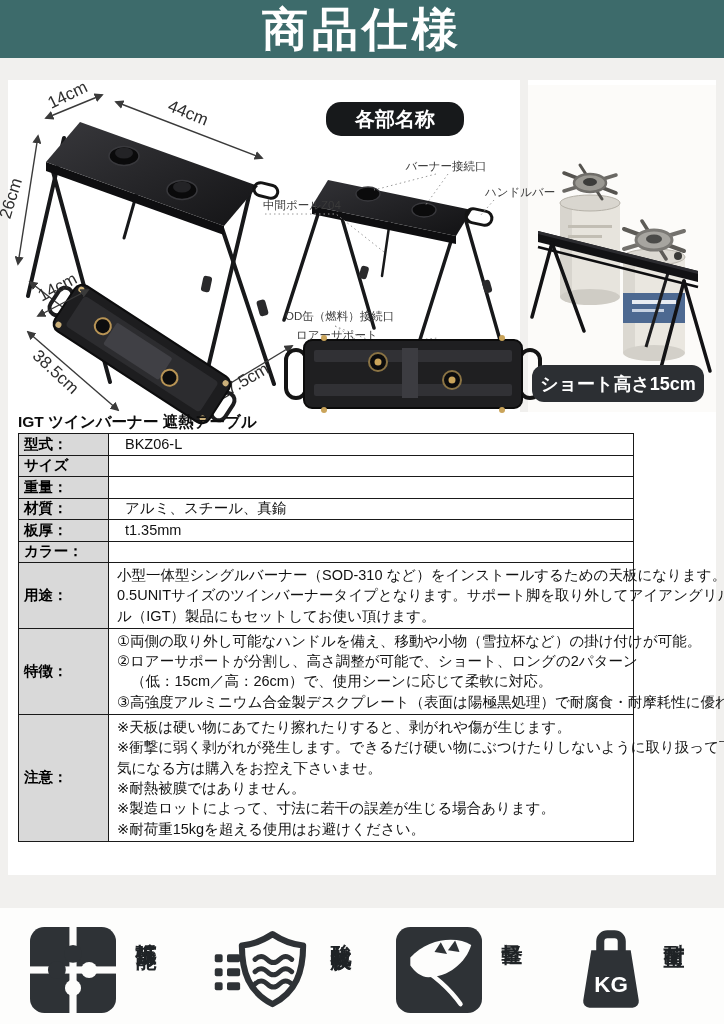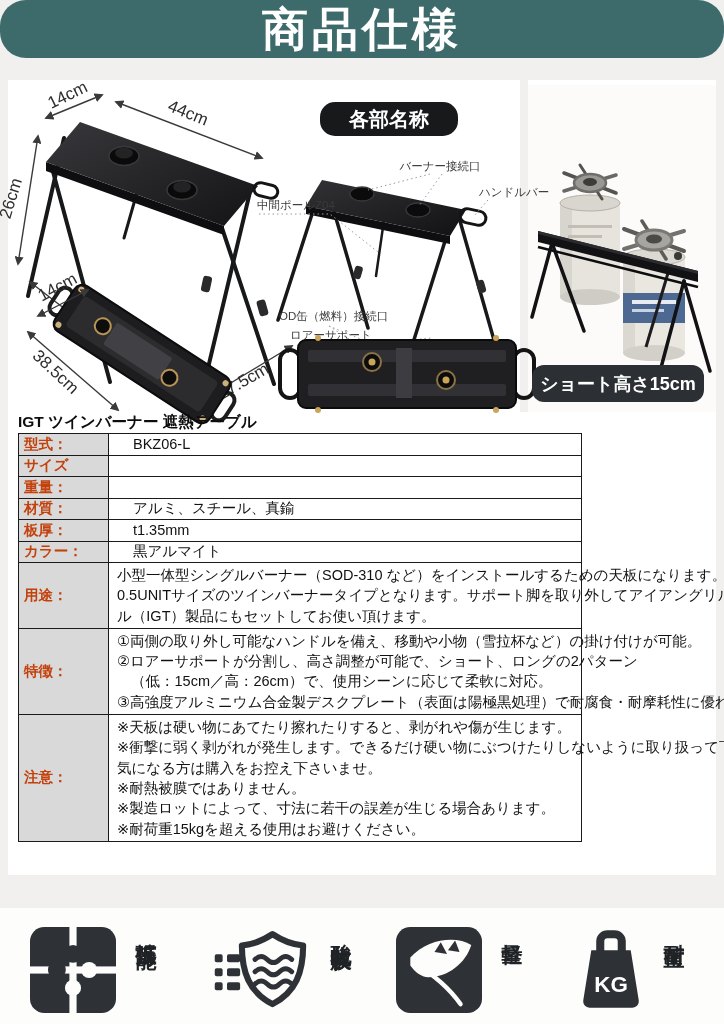--- a/index.html
+++ b/index.html
@@ -1,47 +1,47 @@
 <!DOCTYPE html>
 <html><head>
 <meta charset="utf-8">
 <style>
   html,body{margin:0;padding:0;}
   body{font-family:"Liberation Sans","DejaVu Sans",sans-serif;background:#e9e8e6;}
   .page{position:relative;width:724px;height:1024px;background:#f1f0ee;overflow:hidden;margin:0 auto;}
 
   
   .hdr{position:absolute;left:0;top:0;width:724px;height:58px;background:#3d6b6b;
-       display:flex;align-items:center;justify-content:center;border-radius:26px;}
+       display:flex;align-items:center;justify-content:center;}
   .hdr h1{margin:0;color:#fff;font-size:46px;font-weight:bold;letter-spacing:4px;line-height:1;}
 
   
   .content-bg{position:absolute;left:8px;top:80px;width:708px;height:795px;background:#ffffff;}
   .panel-divider{position:absolute;left:520px;top:80px;width:8px;height:332px;background:#f1f0ee;}
   .photo-panel{position:absolute;left:528px;top:85px;width:188px;height:327px;background:#fcfbf9;}
 
   .fig{position:absolute;}
   .fig svg{overflow:visible;display:block;}
   .dim-label{font-size:17px;fill:#2e2e2e;}
   .part-label{font-size:11.5px;fill:#3a3a3a;}
   .leader{stroke:#9a9a9a;stroke-width:1;stroke-dasharray:1.5 3;fill:none;}
   .leg{stroke:#17181a;stroke-linecap:round;fill:none;}
 
   .badge-black{position:absolute;background:#2c2f33;border-radius:12px;color:#fff;font-weight:bold;
        display:flex;align-items:center;justify-content:center;white-space:nowrap;}
   #short-badge{left:532px;top:365px;width:172px;height:37px;font-size:18px;}
 
   
-  .spec{position:absolute;left:18px;top:413px;width:564px;}
+  .spec{position:absolute;left:18px;top:413px;width:616px;}
   .spec-title{font-size:15.5px;font-weight:bold;color:#0d0d0d;height:18px;line-height:18px;margin-bottom:2px;}
   .spec-table{border:1.5px solid #1a1a1a;border-bottom:none;background:#fff;}
   .srow{display:flex;border-bottom:1.5px solid #1a1a1a;}
   .lbl{width:84px;min-width:84px;background:#d9d9d9;border-right:1.5px solid #1a1a1a;
-       font-size:14.5px;font-weight:600;color:#c2410c;padding-left:5px;display:flex;align-items:center;}
-  .val{flex:1;font-size:14.5px;color:#111;padding:0 24px;display:flex;align-items:center;}
+       font-size:14.5px;font-weight:600;color:#000000;padding-left:5px;display:flex;align-items:center;}
+  .val{flex:1;font-size:14.5px;color:#111;padding:0 16px;display:flex;align-items:center;}
   .srow.single{height:20.5px;}
   .val.multi{display:block;padding:2px 8px;}
   .val.multi>div{line-height:20.3px;white-space:nowrap;}
   .val.multi>div.indent{padding-left:14px;}
 
   
   .foot-band{position:absolute;left:0;top:908px;width:724px;height:116px;background:#fdfdfc;}
   .feat{position:absolute;top:927px;display:flex;align-items:flex-start;gap:20px;}
   .feat svg{display:block;}
   .vlabel{writing-mode:vertical-rl;text-orientation:upright;font-size:21px;font-weight:600;
@@ -113,21 +113,21 @@
         <circle cx="-86" cy="21" r="3" fill="#cbb07a"></circle>
           <circle cx="86" cy="21" r="3" fill="#cbb07a"></circle>
       </g>
       <line x1="26" y1="230" x2="76" y2="204" stroke="#3a3a3a" stroke-width="1.4" marker-start="url(#ahA)" marker-end="url(#ahA)"></line>
       <text class="dim-label" x="48" y="206" text-anchor="middle" transform="rotate(-28 48 206)">14cm</text>
       <line x1="16" y1="246" x2="106" y2="324" stroke="#3a3a3a" stroke-width="1.4" marker-start="url(#ahA)" marker-end="url(#ahA)"></line>
       <text class="dim-label" x="40" y="290" text-anchor="middle" transform="rotate(43 40 290)">38.5cm</text>
     </svg>
   </div>
 
-  <div class="fig" style="left:234px;top:88px;">
+  <div class="fig" style="left:240px;top:88px;">
     <svg width="300" height="330" viewBox="0 0 300 330">
       <defs>
         <linearGradient id="topGradB" x1="0" y1="0" x2="1" y2="1">
           <stop offset="0" stop-color="#323236"></stop>
             <stop offset="1" stop-color="#121214"></stop>
         </linearGradient>
       </defs>
 
       <g>
         <rect x="86" y="14" width="138" height="34" rx="15" fill="#17191b"></rect>
@@ -256,21 +256,20 @@
       <div class="srow single">
         <div class="lbl">材質：</div>
         <div class="val">アルミ、スチール、真鍮</div>
       </div>
       <div class="srow single">
         <div class="lbl">板厚：</div>
         <div class="val">t1.35mm</div>
       </div>
       <div class="srow single">
         <div class="lbl">カラー：</div>
-        <div class="val">黒アルマイト</div>
       </div>
 
       <div class="srow">
         <div class="lbl">用途：</div>
         <div class="val multi">
           <div>小型一体型シングルバーナー（SOD-310 など）をインストールするための天板になります。</div>
           <div>0.5UNITサイズのツインバーナータイプとなります。サポート脚を取り外してアイアングリルテーブ</div>
           <div>ル（IGT）製品にもセットしてお使い頂けます。</div>
         </div>
       </div>

